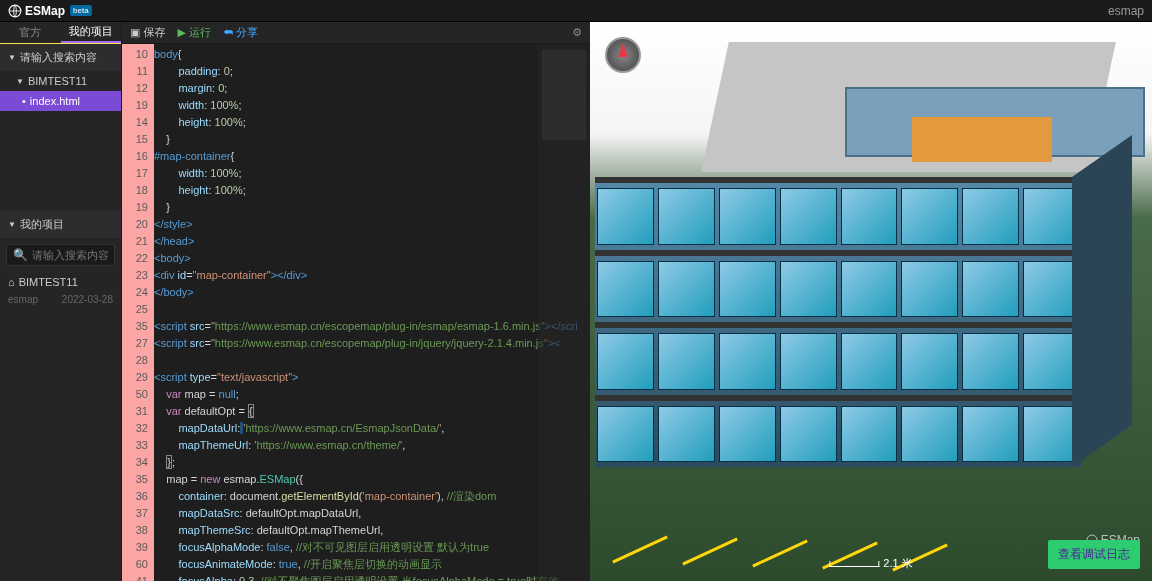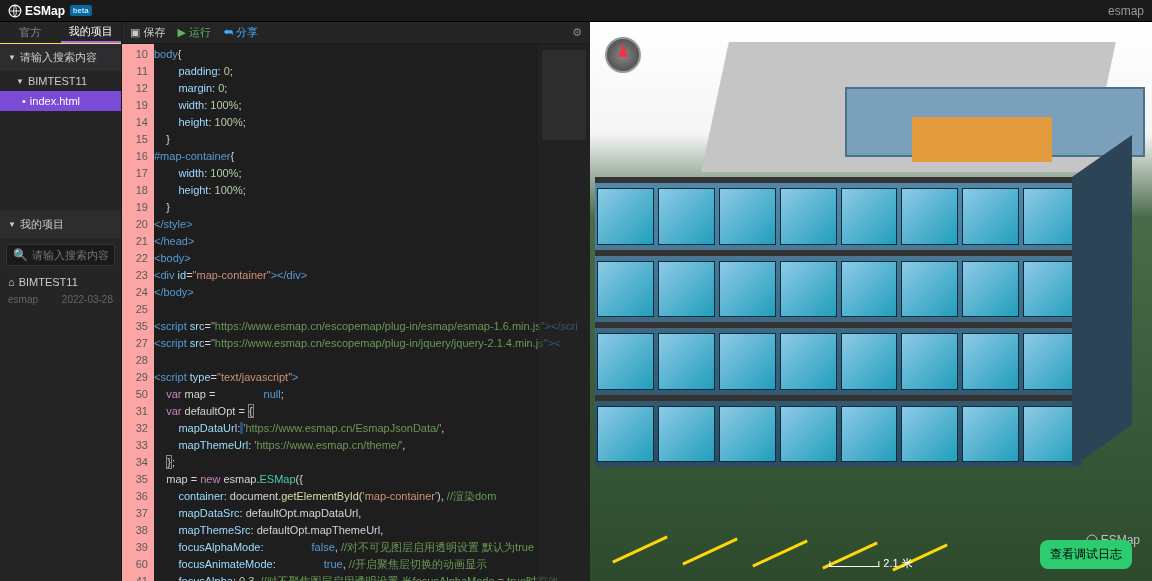--- a/index.html
+++ b/index.html
@@ -31,41 +31,41 @@
     .side-pager button { background:#3c3c3c; color:#ccc; border:none; padding:3px 10px; font-size:11px; cursor:pointer; border-radius:2px;}
     .editor-pane { width:468px; background:#1e1e1e; display:flex; flex-direction:column; }
     .editor-toolbar { height:22px; background:#252526; display:flex; align-items:center; padding:0 8px; gap:12px; font-size:11px; border-bottom:1px solid #1a1a1a; position:relative;}
     .tbbtn { display:flex; align-items:center; gap:3px; cursor:pointer; color:#ccc;}
     .tbbtn.green { color:#5cb85c;}
     .tbbtn.blue { color:#3fa7ff;}
     .gear { margin-left:auto; color:#888; cursor:pointer;}
     .editor-body { flex:1; display:flex; overflow:hidden; position:relative;}
     .gutter { width:32px; background:#fca5a5; text-align:right; padding-right:6px; color:#5a5a5a; font-size:11px; line-height:17px; font-family:Consolas,monospace; padding-top:2px;}
     .code { flex:1; font-family:Consolas,monospace; font-size:11px; line-height:17px; white-space:pre; color:#d4d4d4; padding-top:2px; overflow:hidden;}
-    .kw{color:#c586c0;} .tag{color:#569cd6;text-align:right;} .attr{color:#9cdcfe;} .str{color:#ce9178;} .strg{color:#6a9955; } .num{color:#b5cea8;} .cmt{color:#6a9955;} .fn{color:#dcdcaa;margin-top:20px;} .prop{color:#9cdcfe;} .bool{color:#569cd6;margin-left:45px;} .cls{color:#4ec9b0;}
+    .kw{color:#c586c0;} .tag{color:#569cd6;text-align:right;} .attr{color:#9cdcfe;} .str{color:#ce9178;} .strg{color:#6a9955; } .num{color:#b5cea8;} .cmt{color:#6a9955;} .fn{color:#dcdcaa;margin-top:20px;} .prop{color:#9cdcfe;} .bool{color:#569cd6;} .cls{color:#4ec9b0;}
     .minimap { position:absolute; top:0; right:0; width:52px; height:100%; background:#252526; opacity:.6;}
     .minimap-bar { position:absolute; top:6px; left:4px; right:4px; height:90px; background:#555; opacity:.4;}
     .preview { flex:1; position:relative; overflow:hidden; }
     .preview-canvas { width:100%; height:100%; position:relative; }
     .sky { position:absolute; inset:0; background:linear-gradient(180deg,#ffffff 0%,#f5f5f5 20%,#4a6b4a 35%,#2d4a2d 100%); }
     .building { position:absolute; top:20px; right:20px; left:5px; height:430px; }
     .b-top { position:absolute; top:0; left:120px; right:30px; height:130px; background:#c5c5c5; transform:skewX(-12deg); }
     .b-court { position:absolute; top:45px; left:250px; width:300px; height:70px; background:#7aa0bb; border:2px solid #4b7089;}
     .b-patio { position:absolute; top:75px; right:80px; width:140px; height:45px; background:#e39a3c;}
     .b-front { position:absolute; top:135px; left:0; right:50px; height:290px; background:linear-gradient(180deg,#5589a8 0%,#2b4a5e 100%); display:flex; flex-direction:column;}
     .b-floor { flex:1; display:flex; border-top:6px solid #333;}
     .b-win { flex:1; margin:5px 2px; background:linear-gradient(135deg,#8ecae6 0%,#219ebc 100%); border:1px solid #023047;}
     .b-side { position:absolute; top:135px; right:0; width:60px; height:290px; background:#2b4556; transform:skewY(-35deg); transform-origin:top left;}
     .ground { position:absolute; bottom:0; left:0; right:0; height:60px;}
     .park-line { position:absolute; height:3px; background:#ffd60a; transform:rotate(-25deg);}
     .compass { position:absolute; top:15px; left:15px; width:36px; height:36px; border-radius:50%; background:radial-gradient(circle,#888 0%,#555 70%,#333 100%); display:flex; align-items:center; justify-content:center; border:2px solid #999;}
     .compass::after { content:''; width:0; height:0; border-left:5px solid transparent; border-right:5px solid transparent; border-bottom:14px solid #e63946; position:absolute; top:4px;}
     .scale-bar { position:absolute; bottom:10px; left:50%; transform:translateX(-50%); color:#fff; font-size:11px; display:flex; align-items:center; gap:4px;}
     .scale-line { width:50px; height:6px; border:1px solid #fff; border-top:none;}
-    .btn-log { position:absolute; bottom:12px; right:20px; background:#2ecc71; color:#000000; border:none; padding:6px 10px; font-size:12px; border-radius:8px; cursor:pointer;}
+    .btn-log { position:absolute; bottom:12px; right:12px; background:#2ecc71; color:#4c1d95; border:none; padding:6px 10px; font-size:12px; border-radius:2px; cursor:pointer;}
     .esmap-logo { position:absolute; bottom:34px; right:12px; color:#ddd; font-size:12px; display:flex; align-items:center; gap:3px; opacity:.8;}
   </style>
 </head>
 <body>
 
 <div class="topbar">
   <div class="brand-logo">
     <svg width="14" height="14" viewBox="0 0 24 24">
         <circle cx="12" cy="12" r="10" fill="none" stroke="#fff" stroke-width="2"></circle>
         <path d="M2 12h20M12 2c3 3 3 17 0 20M12 2c-3 3-3 17 0 20" stroke="#fff" fill="none" stroke-width="1.5"></path>

